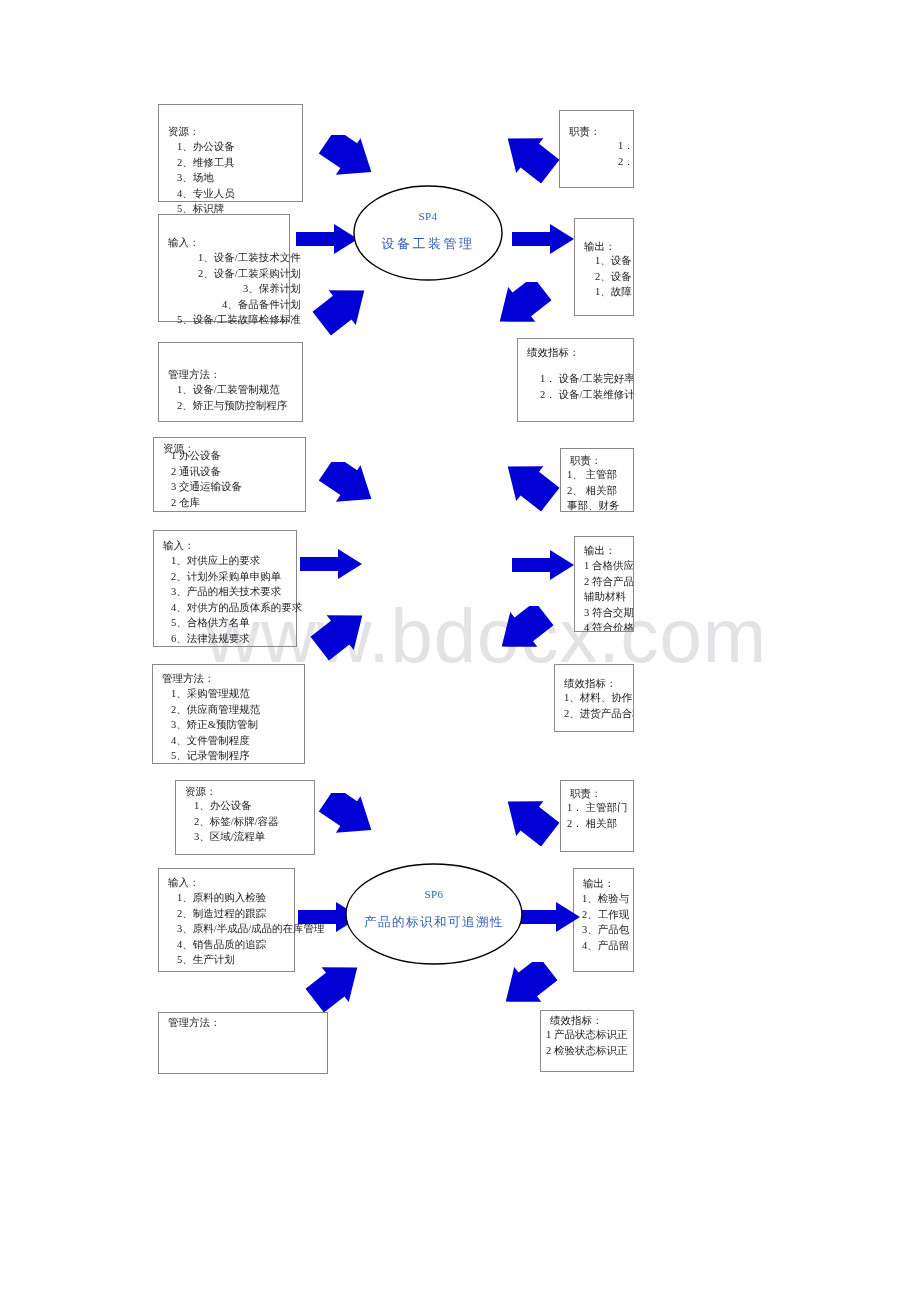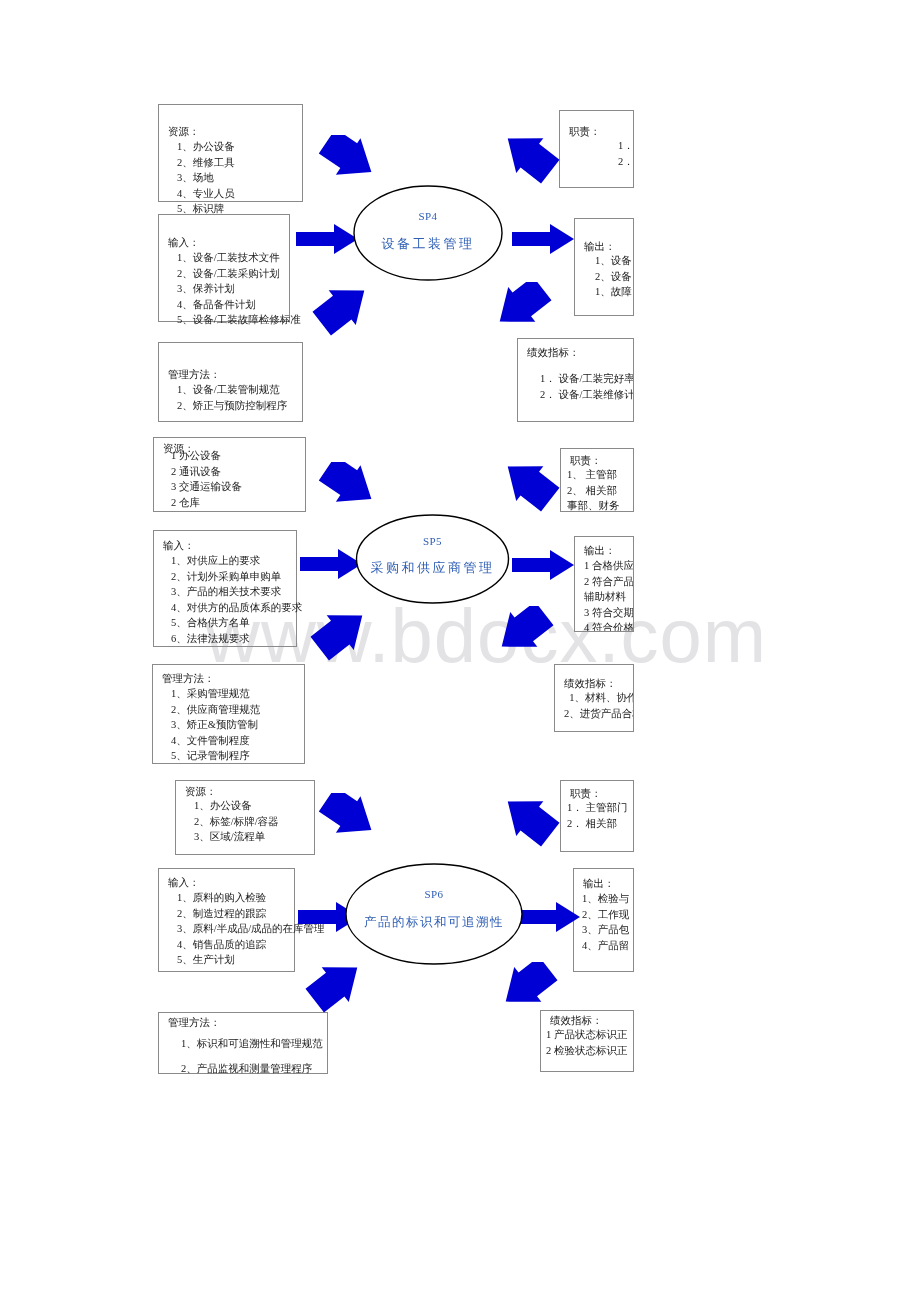--- a/index.html
+++ b/index.html
@@ -63,21 +63,21 @@
       <li>1、办公设备</li>
       <li>2、维修工具</li>
       <li>3、场地</li>
       <li>4、专业人员</li>
       <li>5、标识牌</li>
     </ol>
   </div>
 
   <div class="box" style="left:158px;top:214px;width:132px;height:108px;">
     <div class="ttl" style="top:22px;">输入：</div>
-    <ol class="lst" style="left:18px;top:35px;">
+    <ol class="lst" style="left:18px;top:35px;text-align:right;">
       <li>1、设备/工装技术文件</li>
       <li>2、设备/工装采购计划</li>
       <li>3、保养计划</li>
       <li>4、备品备件计划</li>
       <li>5、设备/工装故障检修标准</li>
     </ol>
   </div>
 
   <div class="box" style="left:158px;top:342px;width:145px;height:80px;">
     <div class="ttl" style="top:26px;">管理方法：</div>
@@ -199,33 +199,26 @@
       <li>1 合格供应</li>
       <li>2 符合产品</li>
       <li>辅助材料</li>
       <li>3 符合交期</li>
       <li>4 符合价格</li>
     </ol>
   </div>
 
   <div class="box clipbox" style="left:554px;top:664px;width:80px;height:68px;">
     <div class="ttl" style="top:13px;">绩效指标：</div>
-    <ol class="lst" style="left:9px;top:25px;text-align:center;">
+    <ol class="lst" style="left:9px;top:25px;">
       <li>1、材料、协作</li>
       <li>2、进货产品合格</li>
     </ol>
   </div>
 
-  <div class="ell" style="left:355px;top:513px;width:155px;height:92px;">
-    <svg width="155" height="92" viewBox="0 0 155 92" aria-hidden="true">
-      <ellipse cx="77.5" cy="46" rx="76" ry="44" fill="#ffffff" stroke="#000000" stroke-width="1.4"></ellipse>
-    </svg>
-    <div class="sp" style="top:22px;">SP5</div>
-    <div class="nm" style="top:46px;">采购和供应商管理</div>
-  </div>
 
   <div class="arrow" style="left:318px;top:462px;width:62px;height:50px;">
     <svg width="62" height="50" viewBox="0 0 62 50">
       <path d="M4 6 L30 6 L30 0 L58 22 L30 44 L30 36 L4 36 Z" transform="rotate(34 31 22)" fill="#0000d4"></path>
     </svg>
   </div>
   <div class="arrow" style="left:300px;top:547px;width:62px;height:34px;">
     <svg width="62" height="34" viewBox="0 0 62 34">
       <path d="M0 10 L38 10 L38 2 L62 17 L38 32 L38 24 L0 24 Z" fill="#0000d4"></path>
     </svg>
@@ -266,24 +259,20 @@
       <li>1、原料的购入检验</li>
       <li>2、制造过程的跟踪</li>
       <li>3、原料/半成品/成品的在库管理</li>
       <li>4、销售品质的追踪</li>
       <li>5、生产计划</li>
     </ol>
   </div>
 
   <div class="box" style="left:158px;top:1012px;width:170px;height:62px;">
     <div class="ttl" style="top:4px;">管理方法：</div>
-    <ol class="lst" style="left:22px;top:18px;line-height:25px;">
-      <li>1、标识和可追溯性和管理规范</li>
-      <li>2、产品监视和测量管理程序</li>
-    </ol>
   </div>
 
   <div class="box clipbox" style="left:560px;top:780px;width:74px;height:72px;">
     <div class="ttl" style="top:7px;">职责：</div>
     <ol class="lst" style="left:6px;top:19px;">
       <li>1． 主管部门</li>
       <li>2． 相关部</li>
     </ol>
   </div>
 

